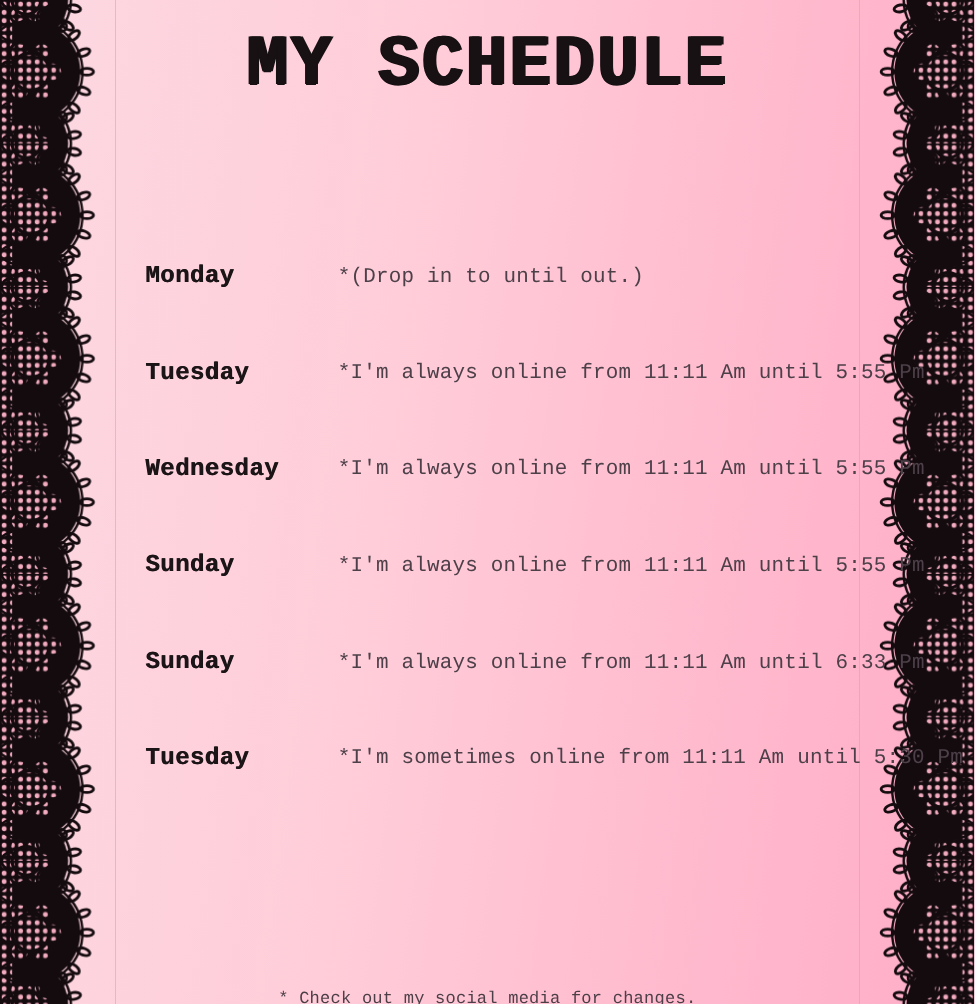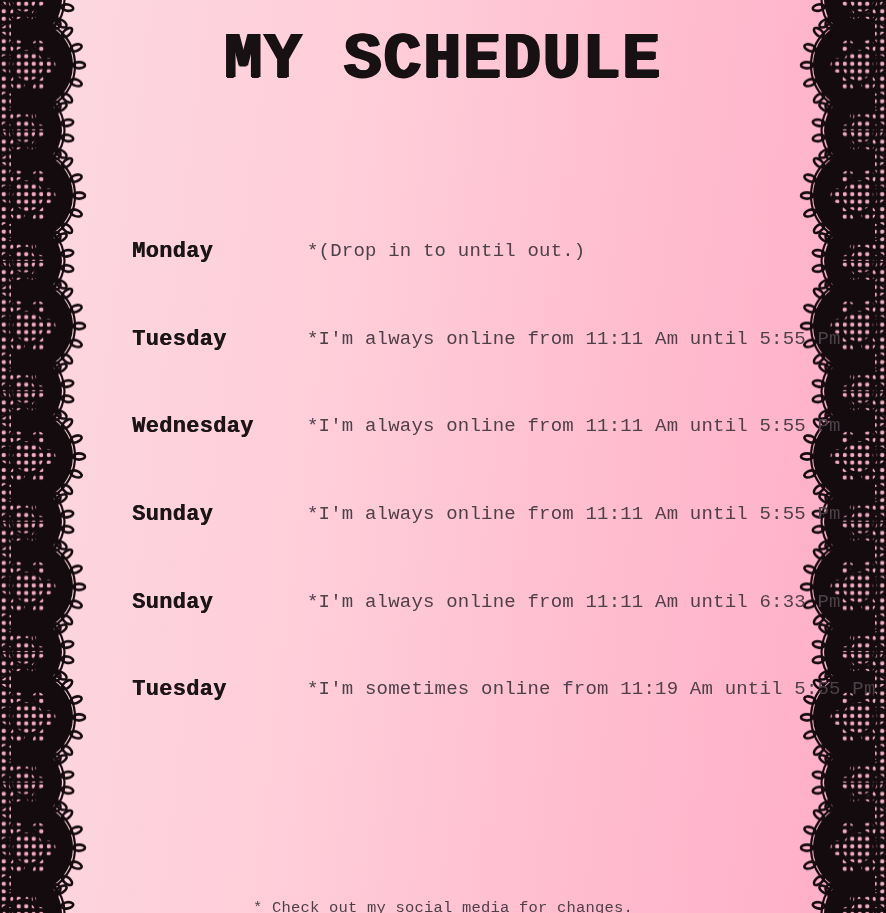--- a/index.html
+++ b/index.html
@@ -123,19 +123,19 @@
     <div class="row">
       <span class="day">Sunday</span>
       <span class="detail">*I'm always online from 11:11 Am until 5:55 Pm</span>
     </div>
     <div class="row">
       <span class="day">Sunday</span>
       <span class="detail">*I'm always online from 11:11 Am until 6:33 Pm</span>
     </div>
     <div class="row">
       <span class="day">Tuesday</span>
-      <span class="detail">*I'm sometimes online from 11:19 Am until 5:55 Pm</span>
+      <span class="detail">*I'm sometimes online from 11:11 Am until 5:30 Pm</span>
     </div>
   </div>
 
   <div class="footer-note">* Check out my social media for changes.</div>
 
 </div>
 
 </body></html>

